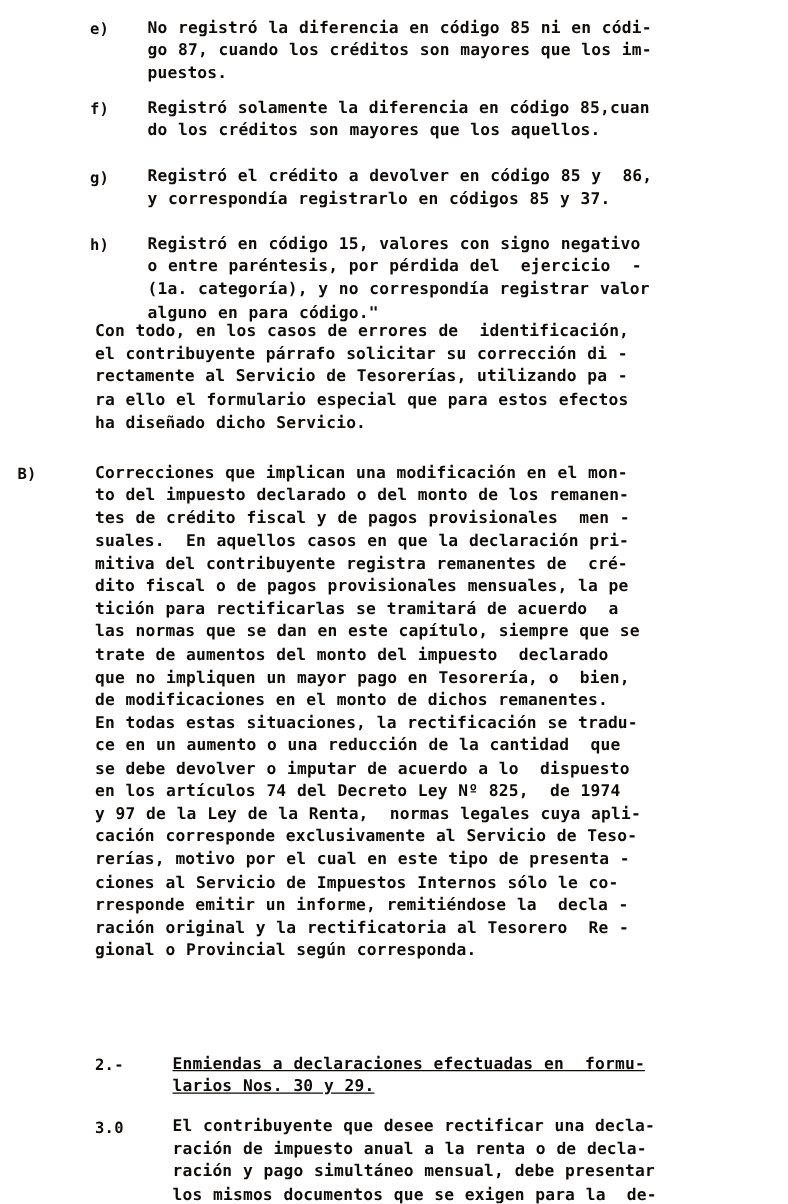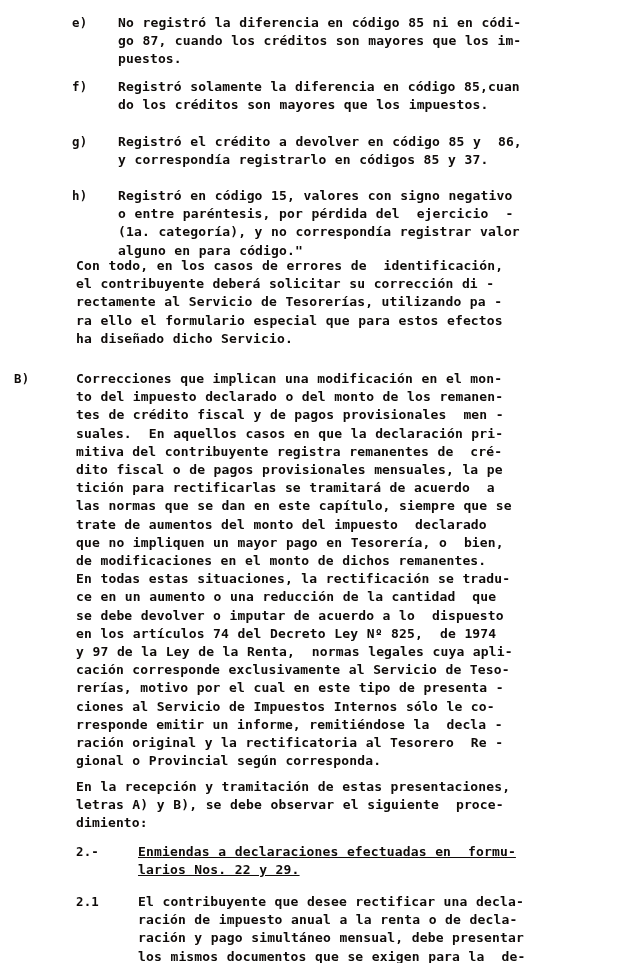--- a/index.html
+++ b/index.html
@@ -72,40 +72,40 @@
   <div class="block" id="item-e">
     <span class="marker marker-letter">e)</span>
     <span class="body-text bold">No registró la diferencia en código 85 ni en códi-
 go 87, cuando los créditos son mayores que los im-
 puestos.</span>
   </div>
 
   <div class="block" id="item-f">
     <span class="marker marker-letter">f)</span>
     <span class="body-text bold">Registró solamente la diferencia en código 85,cuan
-do los créditos son mayores que los impuestos.</span>
+do los créditos son mayores que los aquellos.</span>
   </div>
 
   <div class="block" id="item-g">
     <span class="marker marker-letter">g)</span>
     <span class="body-text bold">Registró el crédito a devolver en código 85 y  86,
 y correspondía registrarlo en códigos 85 y 37.</span>
   </div>
 
   <div class="block" id="item-h">
     <span class="marker marker-letter">h)</span>
     <span class="body-text bold">Registró en código 15, valores con signo negativo
 o entre paréntesis, por pérdida del  ejercicio  -
 (1a. categoría), y no correspondía registrar valor
 alguno en para código."</span>
   </div>
 
   <div class="block" id="para-con-todo">
     <span class="body-text bold">Con todo, en los casos de errores de  identificación,
-el contribuyente deberá solicitar su corrección di -
+el contribuyente párrafo solicitar su corrección di -
 rectamente al Servicio de Tesorerías, utilizando pa -
 ra ello el formulario especial que para estos efectos
 ha diseñado dicho Servicio.</span>
   </div>
 
   <div class="block" id="letter-b-marker">
     <span class="marker">B)</span>
   </div>
 
   <div class="block" id="para-b">
@@ -126,34 +126,29 @@
 en los artículos 74 del Decreto Ley Nº 825,  de 1974
 y 97 de la Ley de la Renta,  normas legales cuya apli-
 cación corresponde exclusivamente al Servicio de Teso-
 rerías, motivo por el cual en este tipo de presenta -
 ciones al Servicio de Impuestos Internos sólo le co-
 rresponde emitir un informe, remitiéndose la  decla -
 ración original y la rectificatoria al Tesorero  Re -
 gional o Provincial según corresponda.</span>
   </div>
 
-  <div class="block" id="para-recepcion">
-    <span class="body-text bold">En la recepción y tramitación de estas presentaciones,
-letras A) y B), se debe observar el siguiente  proce-
-dimiento:</span>
-  </div>
 
   <div class="block" id="item-2">
     <span class="marker marker-2">2.-</span>
     <span class="body-text bold underline">Enmiendas a declaraciones efectuadas en  formu-
-larios Nos. 22 y 29.</span>
+larios Nos. 30 y 29.</span>
   </div>
 
   <div class="block" id="item-21">
-    <span class="marker marker-2">2.1</span>
+    <span class="marker marker-2">3.0</span>
     <span class="body-text bold">El contribuyente que desee rectificar una decla-
 ración de impuesto anual a la renta o de decla-
 ración y pago simultáneo mensual, debe presentar
 los mismos documentos que se exigen para la  de-
 claración rectificatoria en 1.1. del párrafo ter</span>
   </div>
 
 </div>
 
 </body></html>

